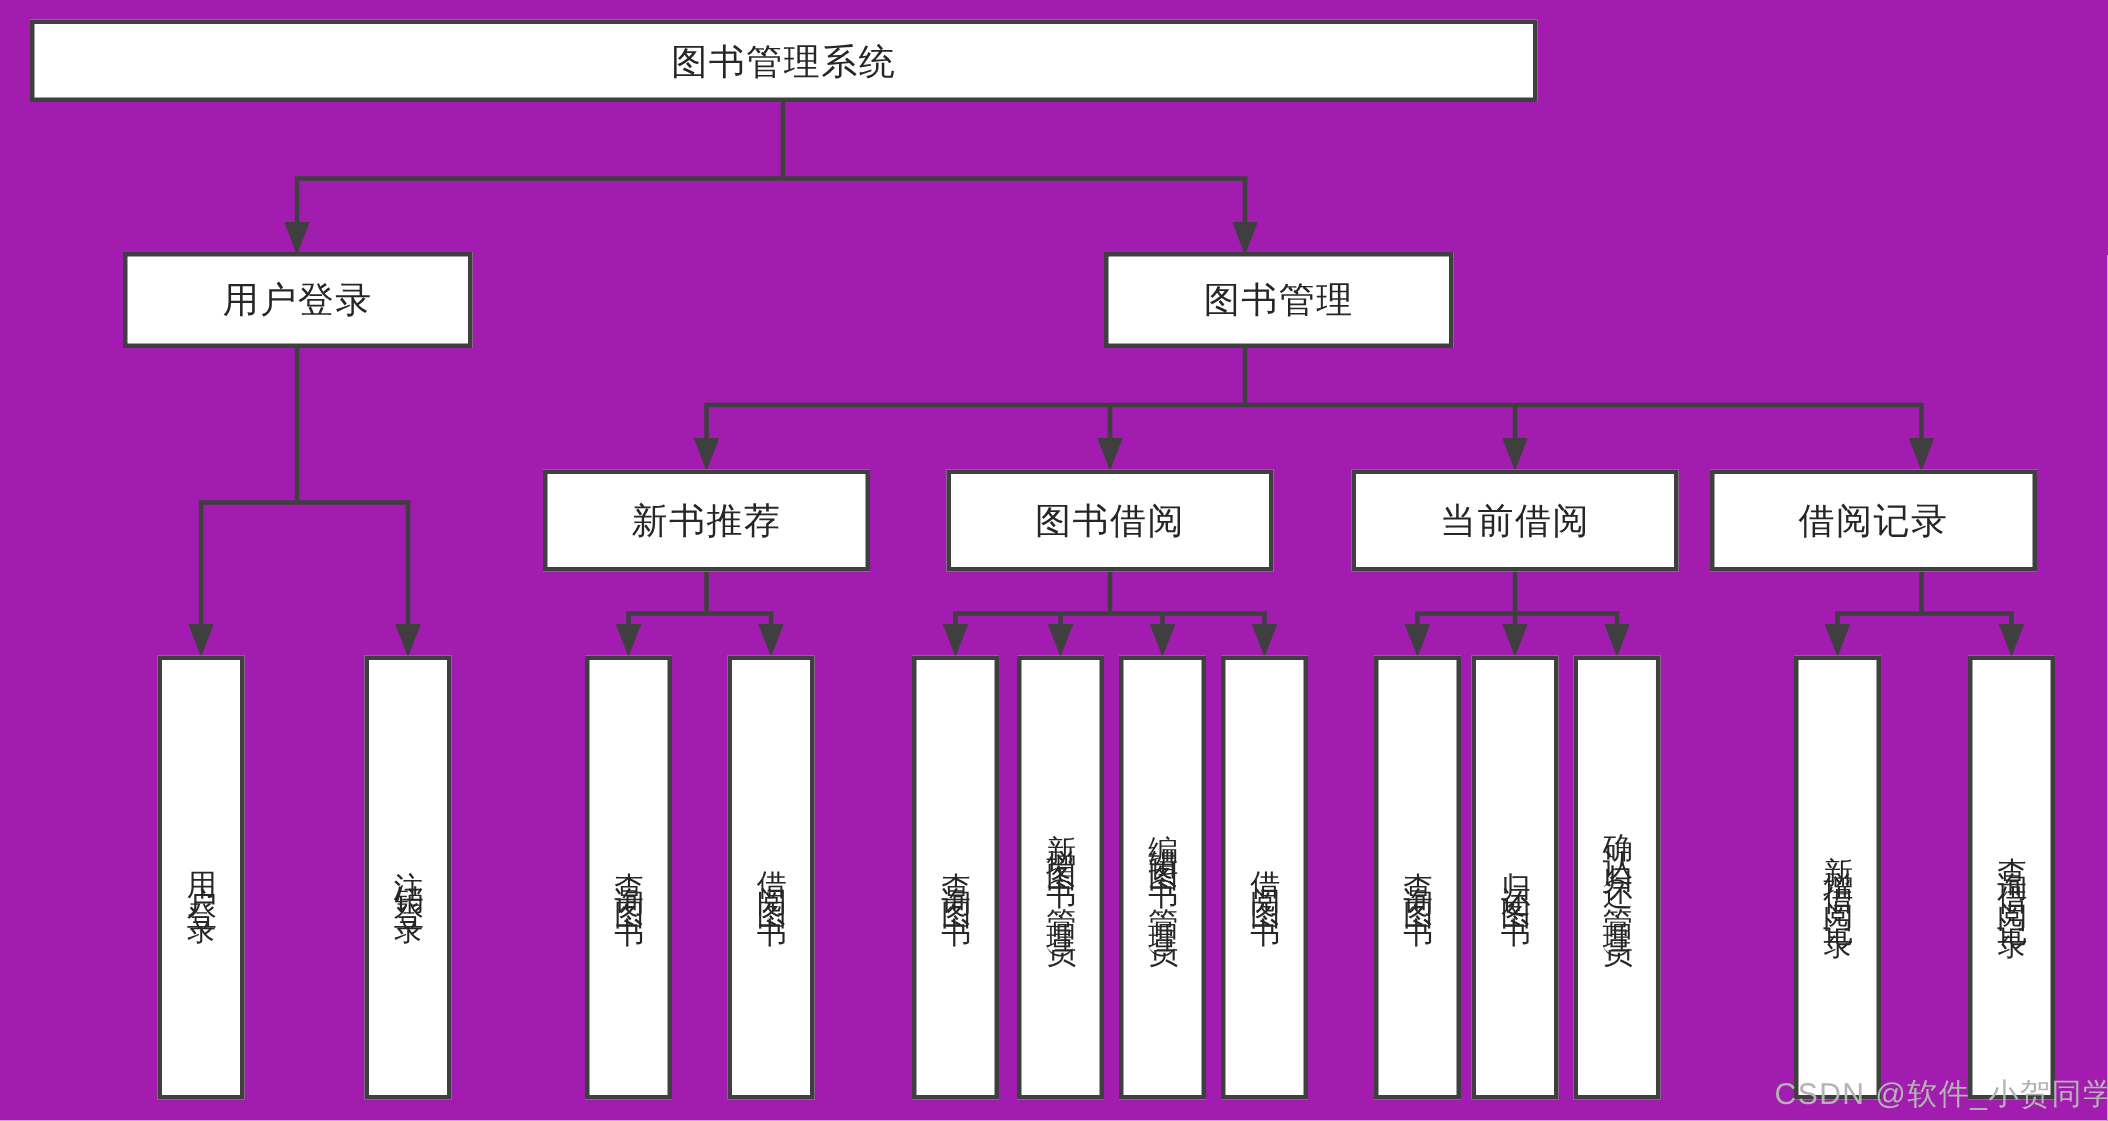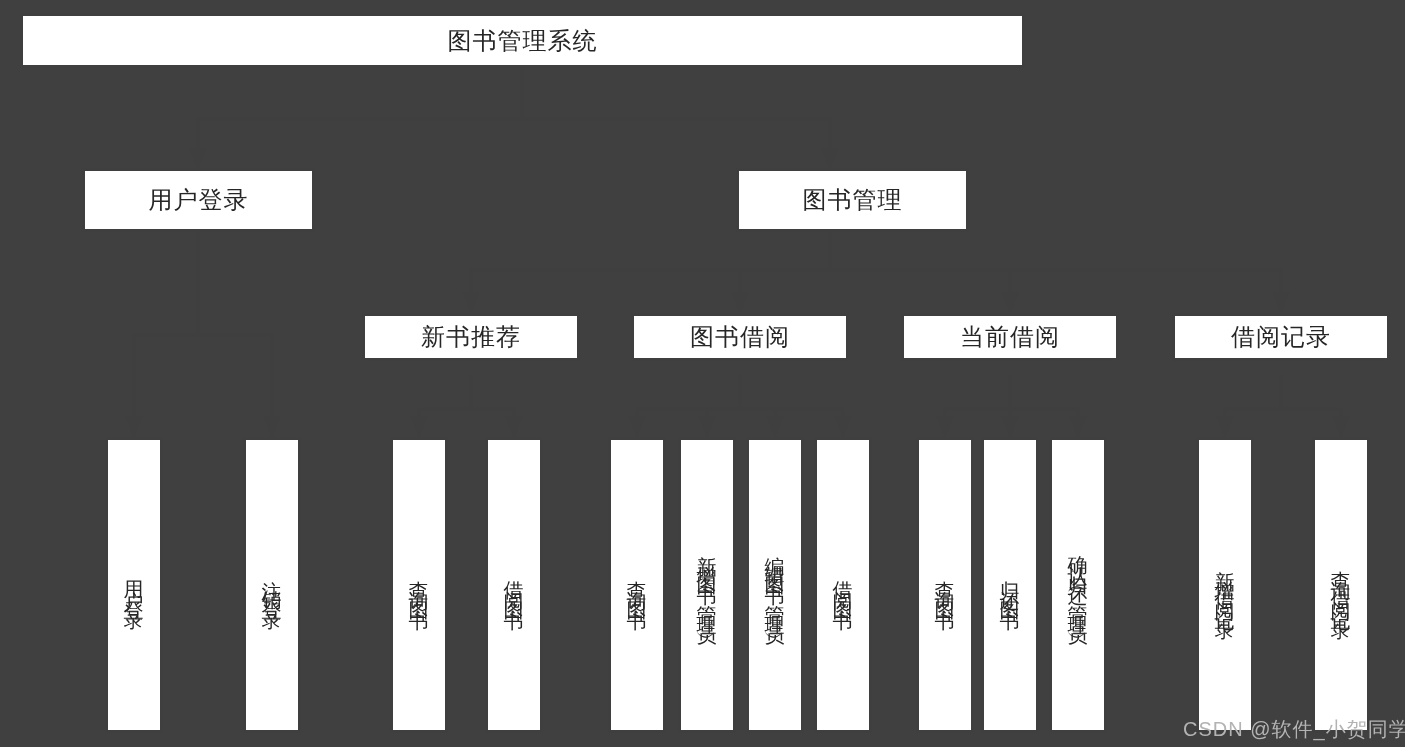--- a/index.html
+++ b/index.html
@@ -1,21 +1,21 @@
 <!DOCTYPE html>
 <html><head>
 <meta charset="utf-8">
 <style>
   * { margin: 0; padding: 0; box-sizing: border-box; }
   html, body { background: #ffffff; }
   .canvas {
     position: relative;
     width: 1405px;
     height: 747px;
-    background: #404040;
+    background: #a21caf;
     font-family: "Liberation Sans", "DejaVu Sans", sans-serif;
     overflow: hidden;
   }
   .connectors {
     position: absolute;
     left: 0; top: 0;
     width: 1405px; height: 747px;
   }
   .box {
     position: absolute;
@@ -24,25 +24,25 @@
     color: #262626;
     display: flex;
     align-items: center;
     justify-content: center;
   }
   .h-label { font-size: 24px; letter-spacing: 1px; white-space: nowrap; }
   .root-box   { left: 20px;  top: 13px;  width: 1005px; height: 55px; }
   .l2-box     { top: 168px; width: 233px; height: 64px; }
   .l2-login   { left: 82px; }
   .l2-mgmt    { left: 736px; }
-  .l3-box     { top: 313px; width: 218px; height: 48px; }
+  .l3-box     { top: 313px; width: 218px; height: 68px; }
   .l3-recommend { left: 362px; }
   .l3-borrow    { left: 631px; }
   .l3-current   { left: 901px; }
-  .l3-records   { left: 1172px; }
+  .l3-records   { left: 1140px; }
   .leaf {
     top: 437px;
     width: 58px;
     height: 296px;
     writing-mode: vertical-rl;
     text-orientation: mixed;
     font-size: 20px;
     letter-spacing: 10px;
     line-height: 1;
   }

